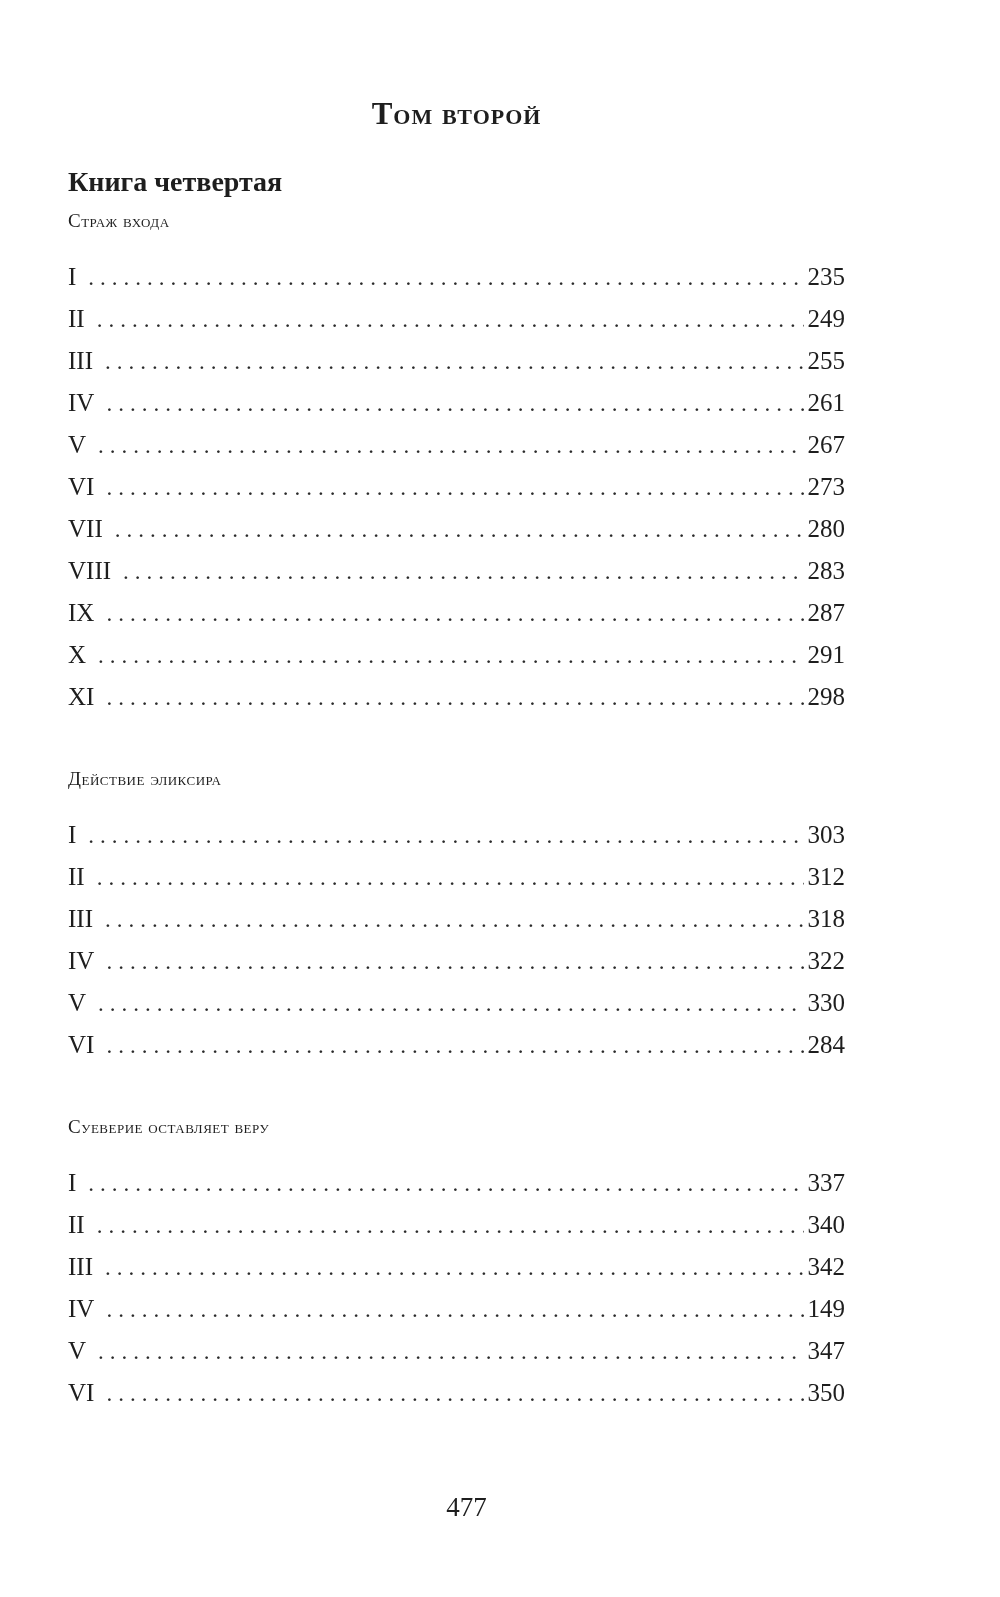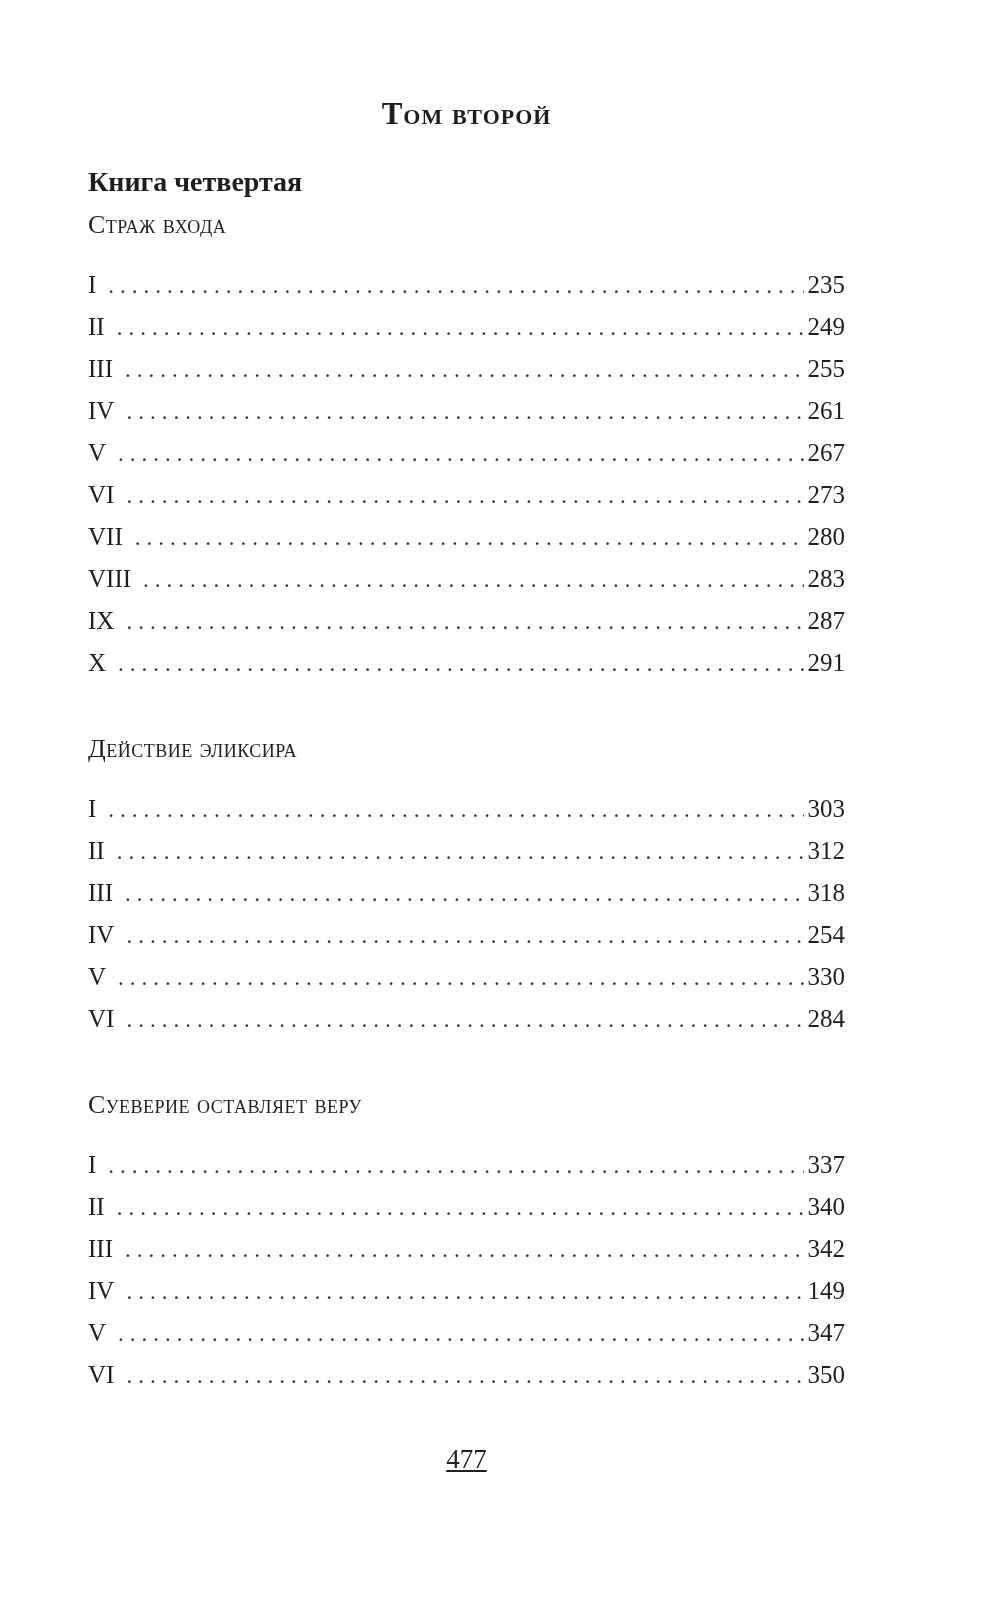--- a/index.html
+++ b/index.html
@@ -12,21 +12,21 @@
     height: 1597px;
     font-family: "Liberation Serif", "DejaVu Serif", serif;
     color: #1e1e1e;
     -webkit-font-smoothing: antialiased;
   }
   .page {
     position: relative;
     width: 1000px;
     height: 1597px;
     box-sizing: border-box;
-    padding: 96px 155px 0 88px;
+    padding: 96px 155px 0 68px;
     background: #ffffff;
     overflow: hidden;
     border-radius: 20px;
   }
   .volume-title {
     font-variant: small-caps;
     font-weight: 700;
     font-size: 31px;
     letter-spacing: 1px;
     text-align: center;
@@ -36,21 +36,21 @@
     margin: 0 0 50px 0;
   }
   .book-heading {
     font-weight: 700;
     font-size: 28px;
     margin: 0 0 12px 0;
   }
   .book-subtitle {
     font-variant: small-caps;
     font-weight: 400;
-    font-size: 26px;
+    font-size: 19px;
     letter-spacing: 0.5px;
     margin: 0 0 24px 0;
   }
   .entries {
     margin: 0;
   }
   .toc-row {
     display: flex;
     align-items: baseline;
     font-size: 25px;
@@ -72,25 +72,24 @@
   .dots::after {
     content: "..........................................................................................................................................................................";
   }
   .toc-page {
     flex: 0 0 auto;
     text-align: center;
   }
   .footer-page-number {
     position: absolute;
     left: 88px;
-    top: 1444px;
+    top: 1492px;
     width: 757px;
     text-align: center;
     font-size: 27px;
-    text-decoration: underline;
   }
 </style>
 </head>
 <body>
 
 <main class="page">
   <h1 class="volume-title">Том второй</h1>
 
   <div>
       <section class="toc-section">
@@ -140,20 +139,25 @@
           <div class="toc-row">
             <span class="toc-label">IX</span>
             <span class="dots"></span>
             <span class="toc-page">287</span>
           </div>
           <div class="toc-row">
             <span class="toc-label">X</span>
             <span class="dots"></span>
             <span class="toc-page">291</span>
           </div>
+          <div class="toc-row">
+            <span class="toc-label">XI</span>
+            <span class="dots"></span>
+            <span class="toc-page">298</span>
+          </div>
         </div>
       </section>
       <section class="toc-section">
         <h3 class="book-subtitle">Действие эликсира</h3>
         <div class="entries">
           <div class="toc-row">
             <span class="toc-label">I</span>
             <span class="dots"></span>
             <span class="toc-page">303</span>
           </div>
@@ -163,21 +167,21 @@
             <span class="toc-page">312</span>
           </div>
           <div class="toc-row">
             <span class="toc-label">III</span>
             <span class="dots"></span>
             <span class="toc-page">318</span>
           </div>
           <div class="toc-row">
             <span class="toc-label">IV</span>
             <span class="dots"></span>
-            <span class="toc-page">254</span>
+            <span class="toc-page">322</span>
           </div>
           <div class="toc-row">
             <span class="toc-label">V</span>
             <span class="dots"></span>
             <span class="toc-page">330</span>
           </div>
           <div class="toc-row">
             <span class="toc-label">VI</span>
             <span class="dots"></span>
             <span class="toc-page">284</span>

